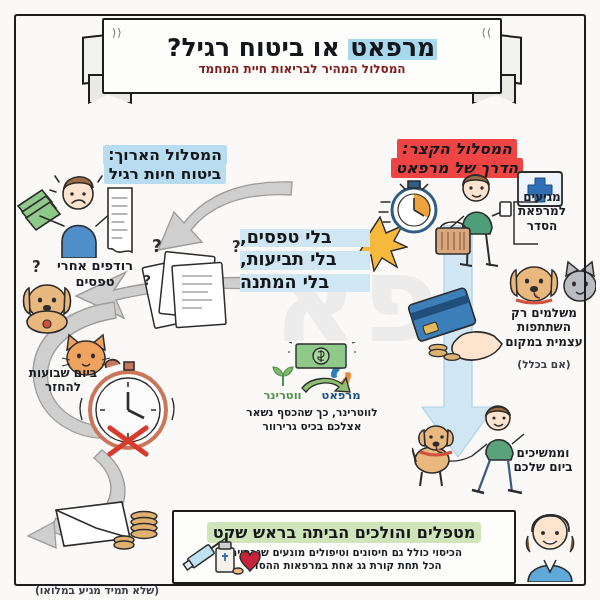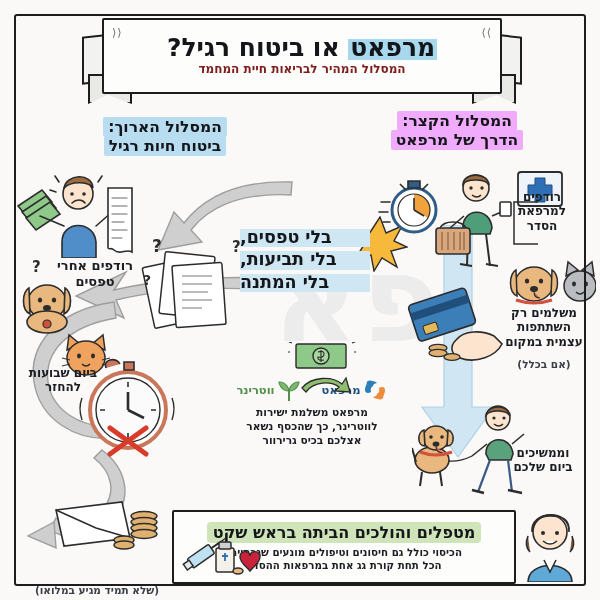--- a/index.html
+++ b/index.html
@@ -47,24 +47,24 @@
     gap:1px;
   }
   .ribbon .stitch{position:absolute;top:6px;font-size:11px;color:#6a6a6a;letter-spacing:1px;}
   .ribbon .stitch.l{left:8px;}
   .ribbon .stitch.r{right:8px;}
   .title-main{font-size:25px;font-weight:800;color:#14161a;line-height:1.05;white-space:nowrap;}
   .hl-blue{background:linear-gradient(transparent 20%,#a8d8ee 20%,#a8d8ee 92%,transparent 92%);padding:0 2px;}
   .title-sub{font-size:12px;font-weight:700;color:#7f1d1d;line-height:1.15;white-space:nowrap;}
 
   
-  .col-head{position:absolute;text-align:center;line-height:1.22;}
+  .col-head{position:absolute;text-align:center;line-height:1.22;margin-top:28px;}
   .col-head .l1,.col-head .l2{display:block;font-weight:800;font-size:15.5px;color:#14161a;white-space:nowrap;}
   .hl-blue2{background:#b9ddf0;padding:1px 5px;border-radius:2px;}
-  .hl-orange{background:#f0abfc;padding:1px 5px;border-radius:2px;}
+  .hl-orange{background:#ef4444;padding:1px 5px;border-radius:2px;font-style:italic;}
   #head-left{left:40px;top:118px;width:250px;}
   #head-right{left:332px;top:112px;width:250px;}
 
   
   .cap{position:absolute;font-weight:700;color:#1a1d22;line-height:1.2;text-align:center;}
   .cap .ln{display:block;white-space:nowrap;}
   .cap.sz13{font-size:13px;}
   .cap.sz12{font-size:12px;}
   .cap.small{font-weight:600;font-size:10.5px;color:#3a3f46;}
 
@@ -72,21 +72,21 @@
   #center-slogan{
     position:absolute;left:240px;top:226px;width:130px;
     font-size:17.5px;font-weight:800;color:#14161a;line-height:1.28;text-align:left;
   }
   #center-slogan .ln{display:block;white-space:nowrap;
     background:linear-gradient(transparent 12%,#cfe6f3 12%,#cfe6f3 94%,transparent 94%);}
 
   
   #marfat-block{position:absolute;left:228px;top:358px;width:168px;text-align:center;}
   .brandrow{display:flex;align-items:flex-end;justify-content:center;gap:20px;height:44px;}
-  .brand{display:flex;flex-direction:row;align-items:center;gap:1px;}
+  .brand{display:flex;flex-direction:column;align-items:center;gap:1px;}
   .brand .bname{font-size:11.5px;font-weight:800;}
   .bname.blue{color:#1b4f7e;}
   .bname.green{color:#4f8f4a;}
   #marfat-para{margin-top:4px;font-size:10.6px;font-weight:700;color:#1a1d22;line-height:1.32;}
   #marfat-para .ln{display:block;white-space:nowrap;}
 
   
   #bottom-banner{
     position:absolute;left:172px;top:510px;width:340px;height:70px;
     background:#fdfdfc;border:2.5px solid #1d1d1d;border-radius:2px;
@@ -296,21 +296,20 @@
       <div class="brand">
         <svg width="26" height="24" viewBox="0 0 26 24">
           <path d="M13 23 L13 11" stroke="#4f8f4a" stroke-width="2"></path>
           <path d="M13 13 C4 13 3 4 3 4 C12 4 13 13 13 13Z" fill="#7cb86f" stroke="#4f8f4a" stroke-width="1.2"></path>
           <path d="M13 13 C22 13 23 4 23 4 C14 4 13 13 13 13Z" fill="#7cb86f" stroke="#4f8f4a" stroke-width="1.2"></path>
         </svg>
         <span class="bname green">ווטרינר</span>
       </div>
     </div>
     <div id="marfat-para">
-      <span class="ln">מרפאט משלמת ישירות</span>
       <span class="ln">לווטרינר, כך שהכסף נשאר</span>
       <span class="ln">אצלכם בכיס גרירוור</span>
     </div>
   </div>
 
   <svg class="art" style="left:288px;top:342px;width:68px;height:54px;" viewBox="0 0 68 54">
     <g stroke="#2c2c2c" stroke-width="1.4">
       <rect x="8" y="2" width="50" height="24" rx="2" fill="#8fc98a"></rect>
       <ellipse cx="33" cy="14" rx="8" ry="8" fill="#a8d89f"></ellipse>
       <path d="M33 8 v12 M30 10 q6 -2 6 2 q0 4 -6 3 q-1 4 6 3" stroke="#2c2c2c" stroke-width="1.1" fill="none"></path>
@@ -358,21 +357,21 @@
   <svg class="art" style="left:512px;top:168px;width:56px;height:44px;" viewBox="0 0 56 44">
     <rect x="6" y="4" width="44" height="34" rx="3" fill="#eef4f9" stroke="#2c2c2c" stroke-width="1.8"></rect>
     <path d="M23 10 h10 v7 h7 v10 h-7 v7 h-10 v-7 h-7 v-10 h7 Z" fill="#2f6fb5" stroke="#1e4c80" stroke-width="1"></path>
   </svg>
 
   <svg class="art" style="left:494px;top:200px;width:46px;height:46px;" viewBox="0 0 46 46">
     <path d="M44 2 L20 2 L20 44 L44 44" fill="none" stroke="#2c2c2c" stroke-width="1.5"></path>
   </svg>
 
   <div class="cap sz12" style="left:494px;top:190px;width:96px;">
-    <span class="ln">רודפים</span>
+    <span class="ln">מגיעים</span>
     <span class="ln">למרפאת</span>
     <span class="ln">הסדר</span>
   </div>
 
   <svg class="art" style="left:504px;top:254px;width:92px;height:58px;" viewBox="0 0 92 58">
     <g stroke="#2c2c2c" stroke-width="1.5" fill="#e8b87e">
       <ellipse cx="30" cy="30" rx="19" ry="17"></ellipse>
       <path d="M12 16 C5 20 4 38 13 42 Z"></path>
       <path d="M48 16 C55 20 56 38 47 42 Z"></path>
     </g>

